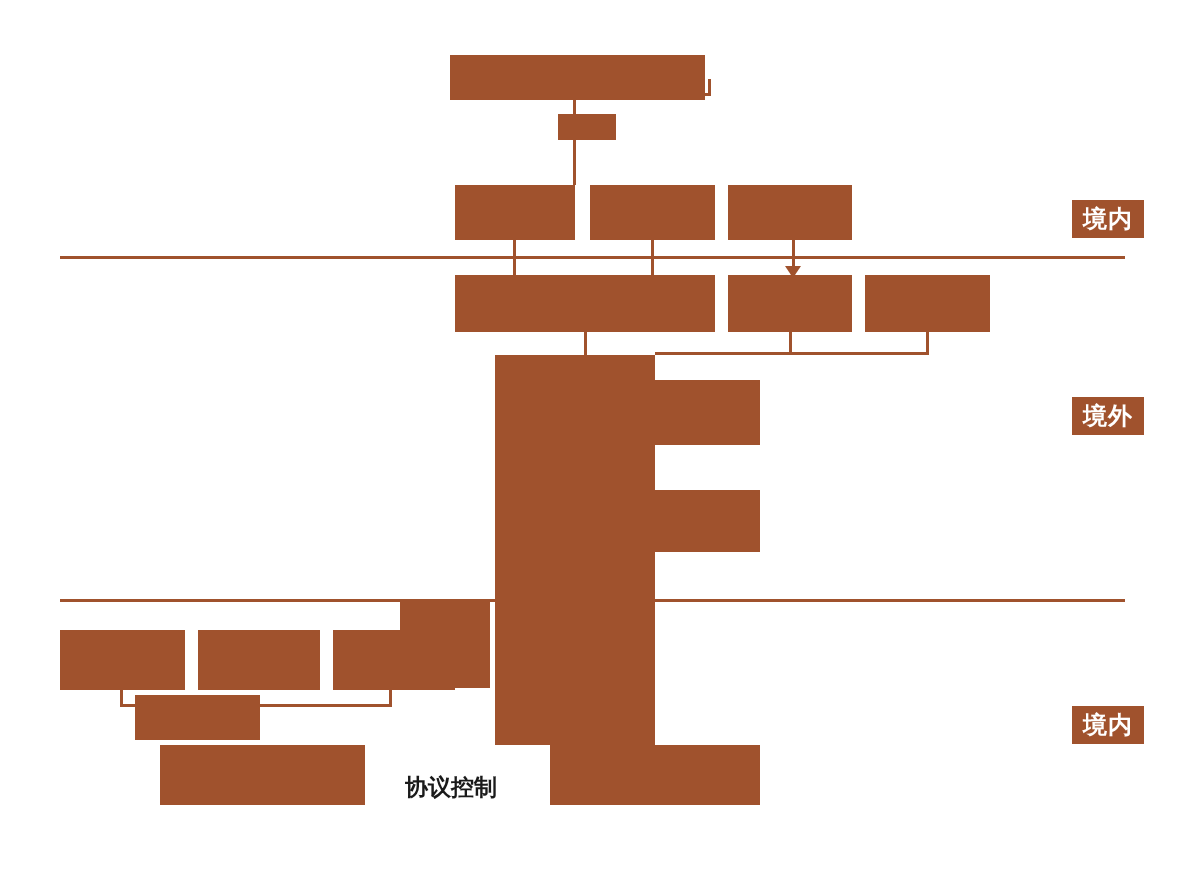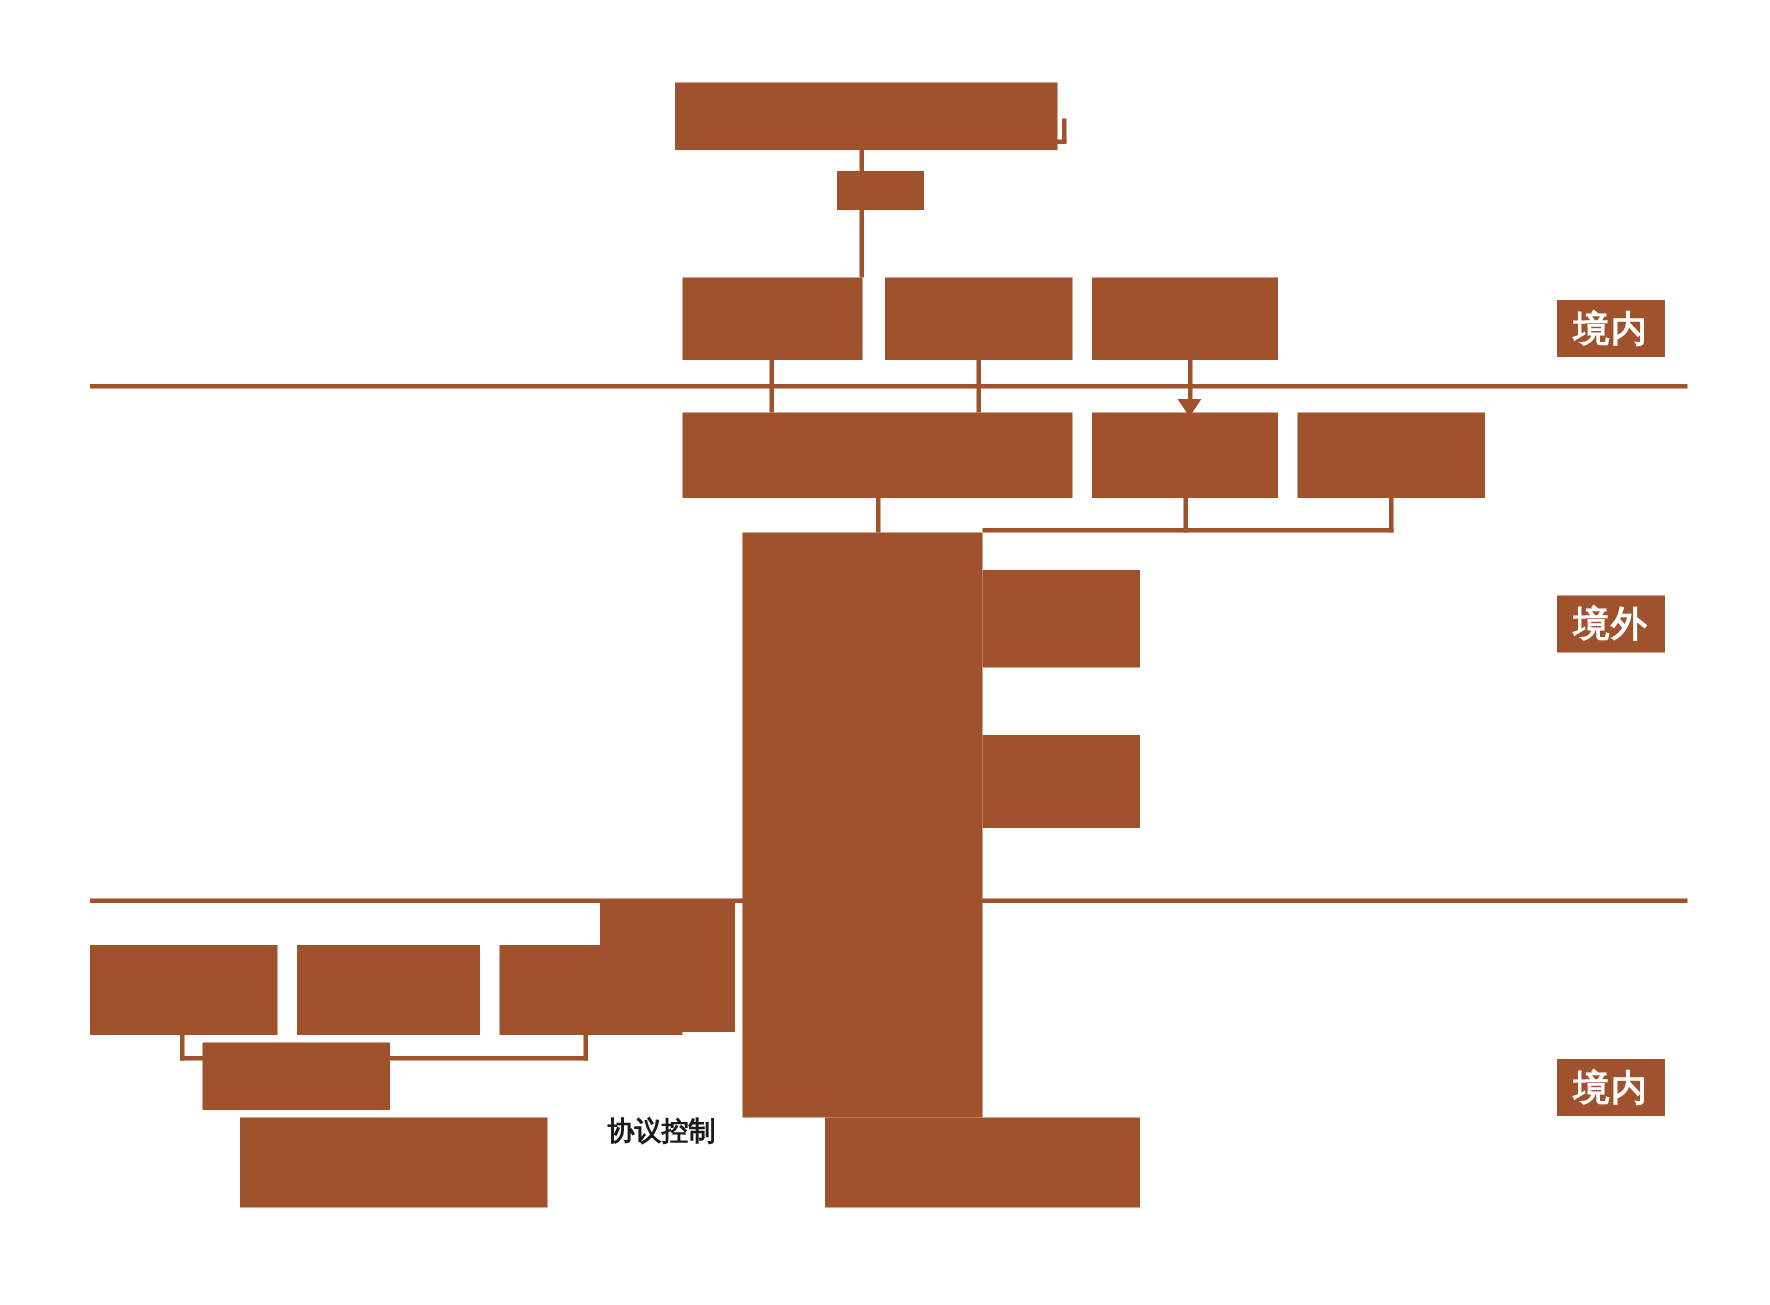--- a/index.html
+++ b/index.html
@@ -37,35 +37,37 @@
     width: 72px;
     height: 38px;
     background: var(--accent, #a0522d);
     color: var(--label-text, #ffffff);
     font-size: 24px;
     font-weight: bold;
     display: flex;
     align-items: center;
     justify-content: center;
     letter-spacing: 1px;
+    margin-left: 34px;
   }
   .arrowhead {
     position: absolute;
     width: 0;
     height: 0;
     border-left: 8px solid transparent;
     border-right: 8px solid transparent;
     border-top: 12px solid var(--accent, #a0522d);
   }
   .annotation {
     position: absolute;
     color: var(--ink, #1a1a1a);
-    font-size: 18px;
+    font-size: 23px;
     font-weight: 600;
     white-space: nowrap;
+    margin-top: 30px;
   }
 </style>
 </head>
 <body>
 
 <div id="stage">
 
   <div class="divider" style="top:256px;"></div>
   <div class="divider" style="top:599px;"></div>
 

